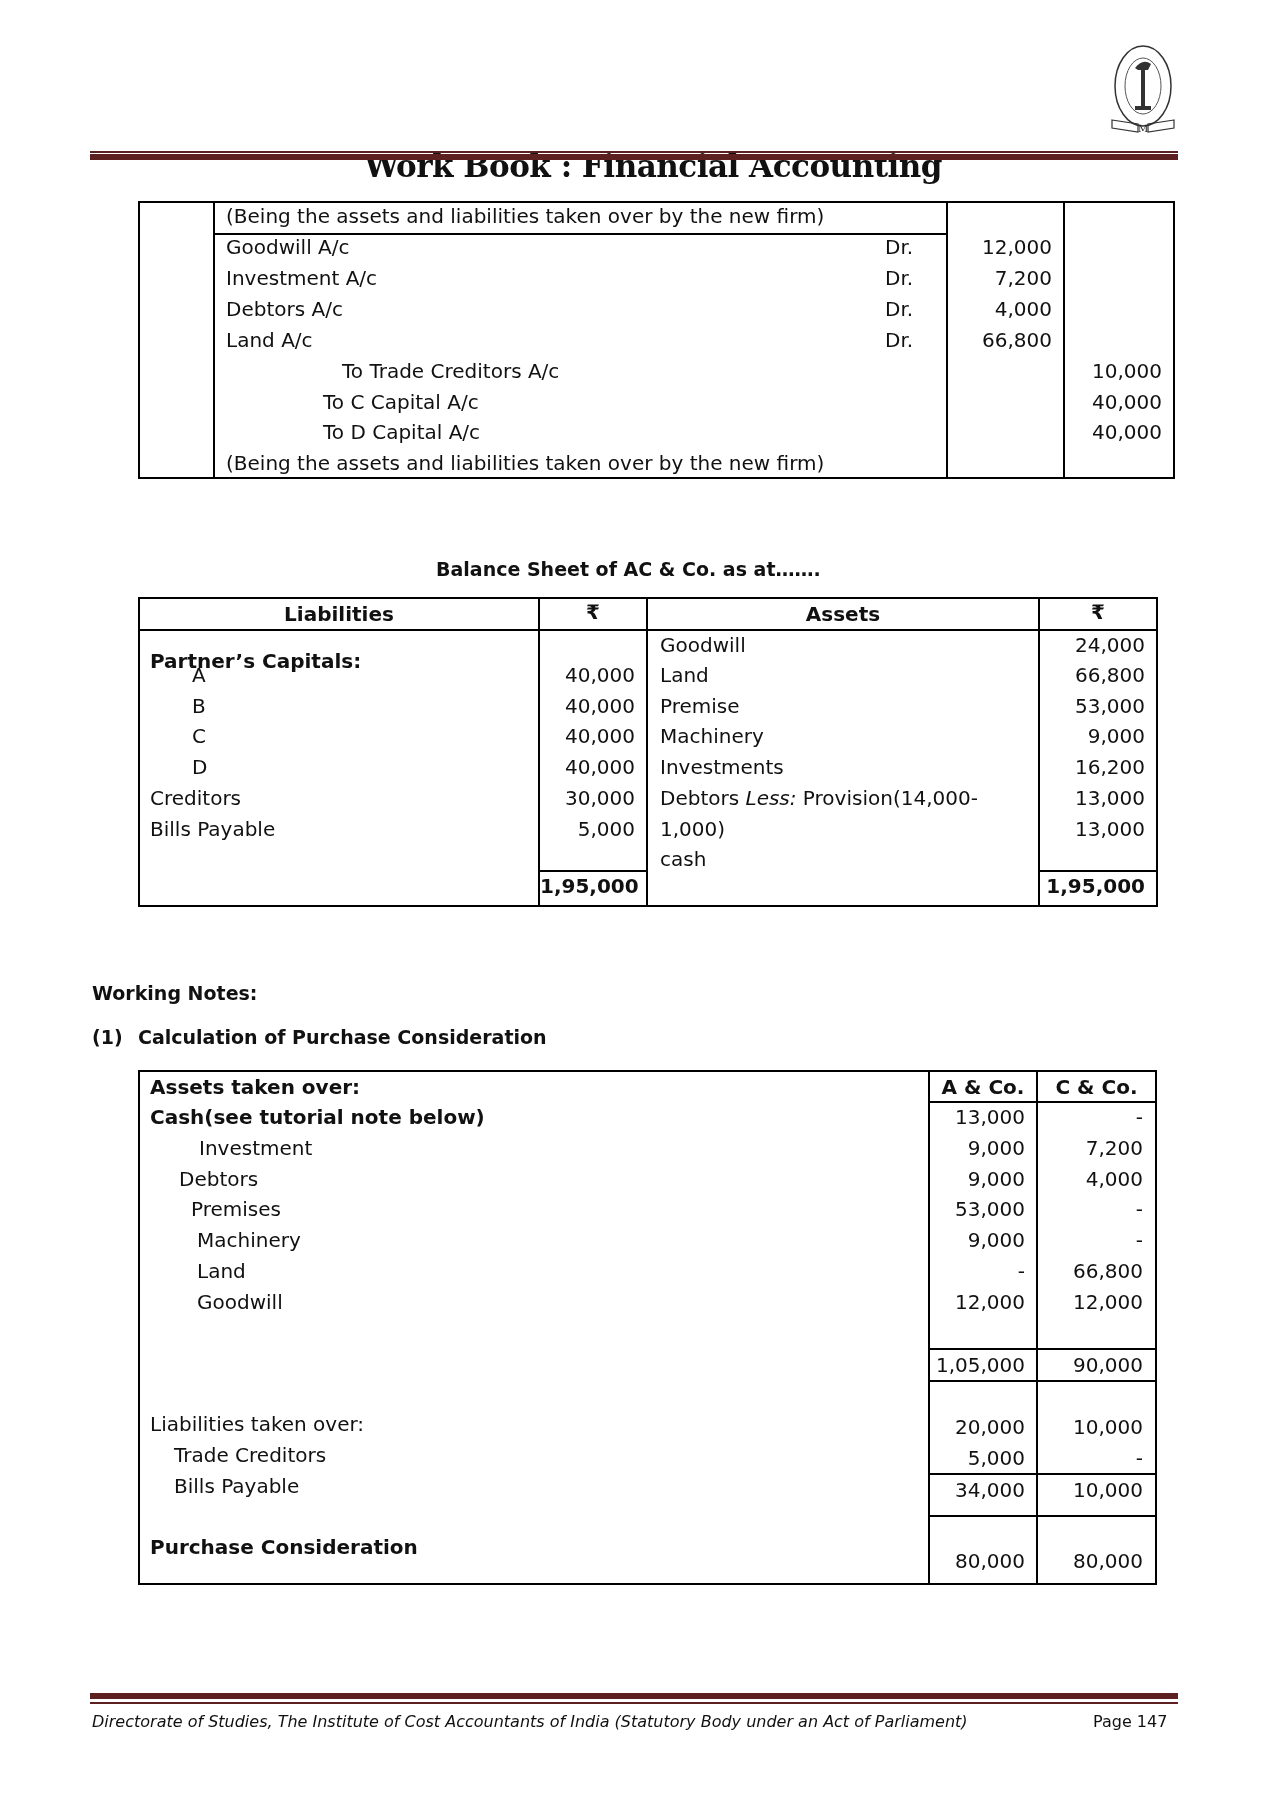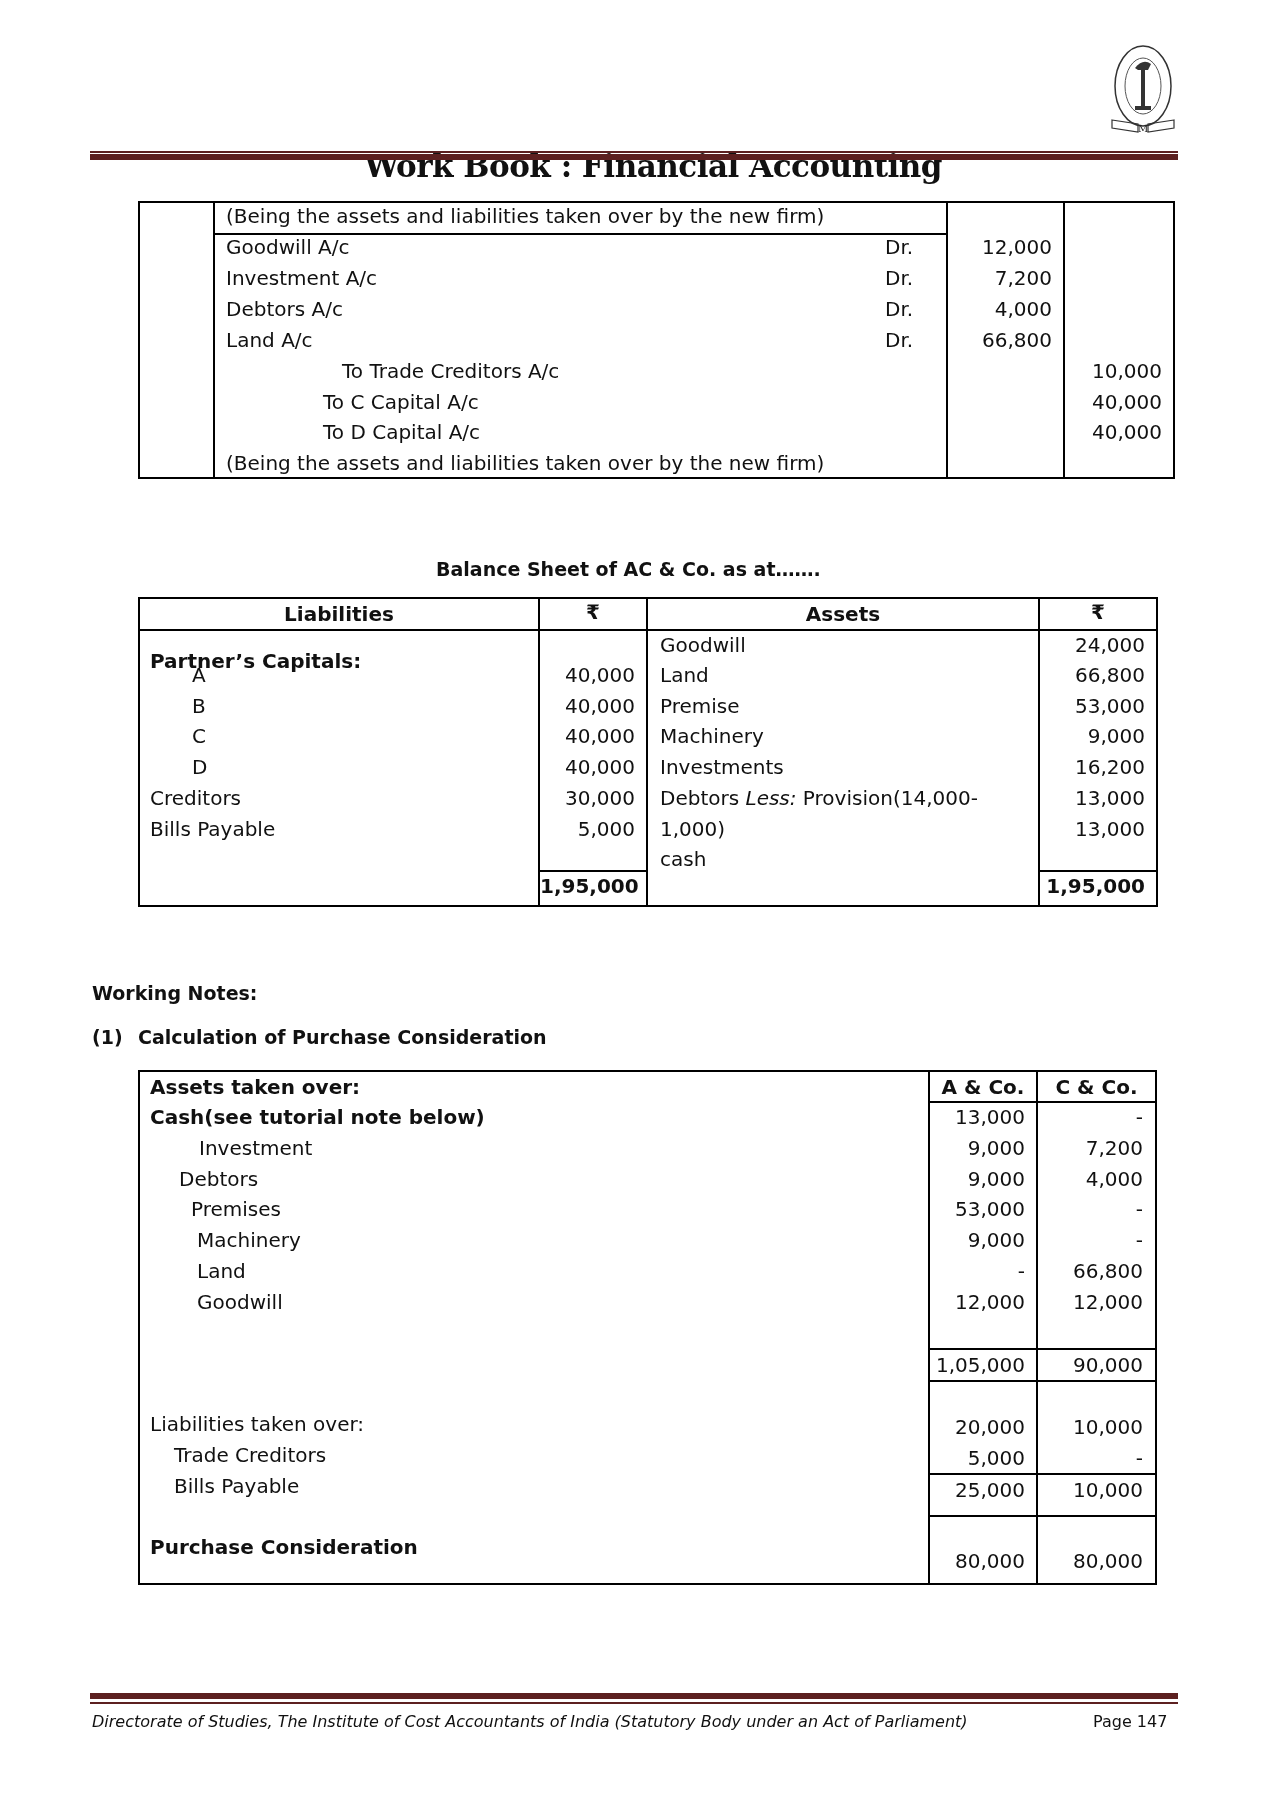--- a/index.html
+++ b/index.html
@@ -235,21 +235,21 @@
 
   <div class="abs txt" style="left:150px; top:1414px;">Liabilities taken over:</div>
   <div class="abs txt num" style="left:930px; width:95px; top:1417px;">20,000</div>
   <div class="abs txt num" style="left:1038px; width:105px; top:1417px;">10,000</div>
 
   <div class="abs txt" style="left:174px; top:1445px;">Trade Creditors</div>
   <div class="abs txt num" style="left:930px; width:95px; top:1448px;">5,000</div>
   <div class="abs txt num" style="left:1038px; width:105px; top:1448px;">-</div>
 
   <div class="abs txt" style="left:174px; top:1476px;">Bills Payable</div>
-  <div class="abs txt num" style="left:930px; width:95px; top:1480px;">25,000</div>
+  <div class="abs txt num" style="left:930px; width:95px; top:1480px;">34,000</div>
   <div class="abs txt num" style="left:1038px; width:105px; top:1480px;">10,000</div>
 
   <div class="abs txt b" style="left:150px; top:1537px;">Purchase Consideration</div>
   <div class="abs txt num" style="left:930px; width:95px; top:1551px;">80,000</div>
   <div class="abs txt num" style="left:1038px; width:105px; top:1551px;">80,000</div>
 </div>
 
 <div class="abs rule-thick" style="left:90px; top:1693px; width:1088px;"></div>
 <div class="abs rule-thin" style="left:90px; top:1702px; width:1088px;"></div>
 <div class="abs ftr-left">Directorate of Studies, The Institute of Cost Accountants of India (Statutory Body under an Act of Parliament)</div>

